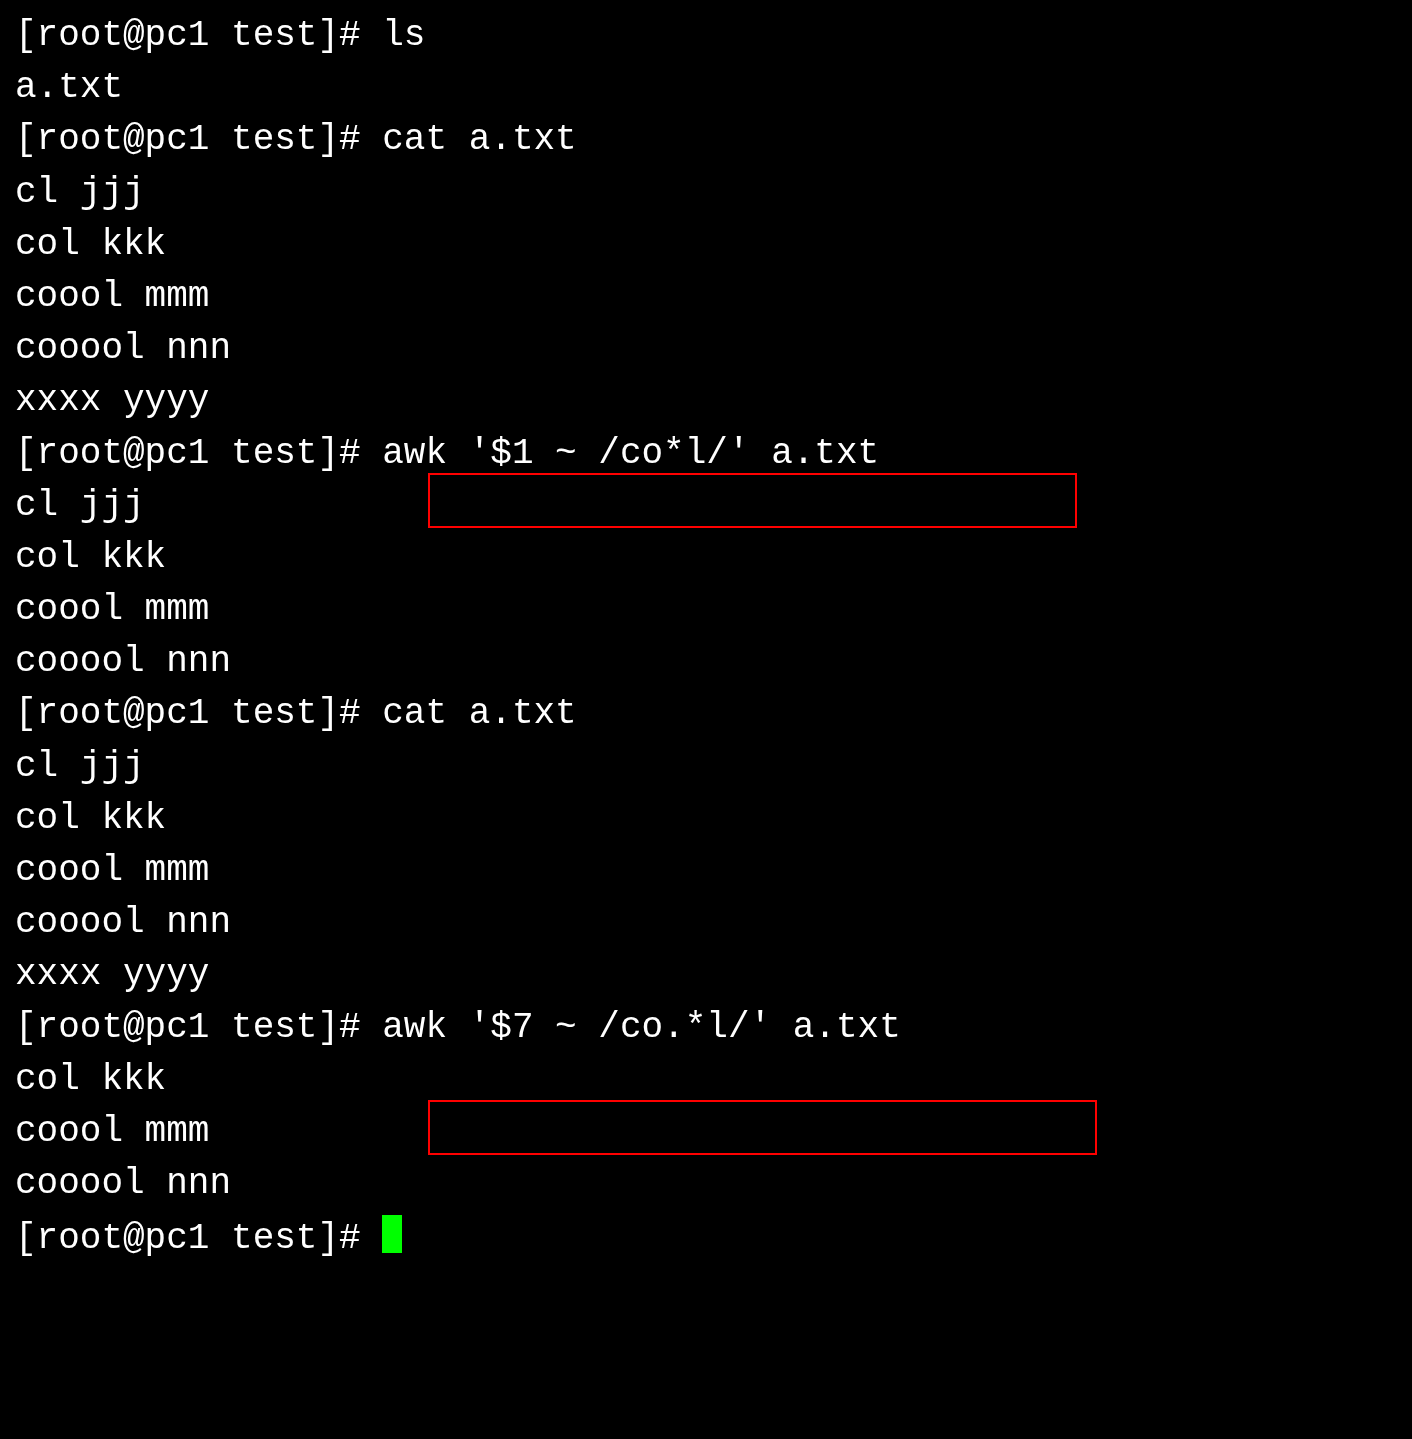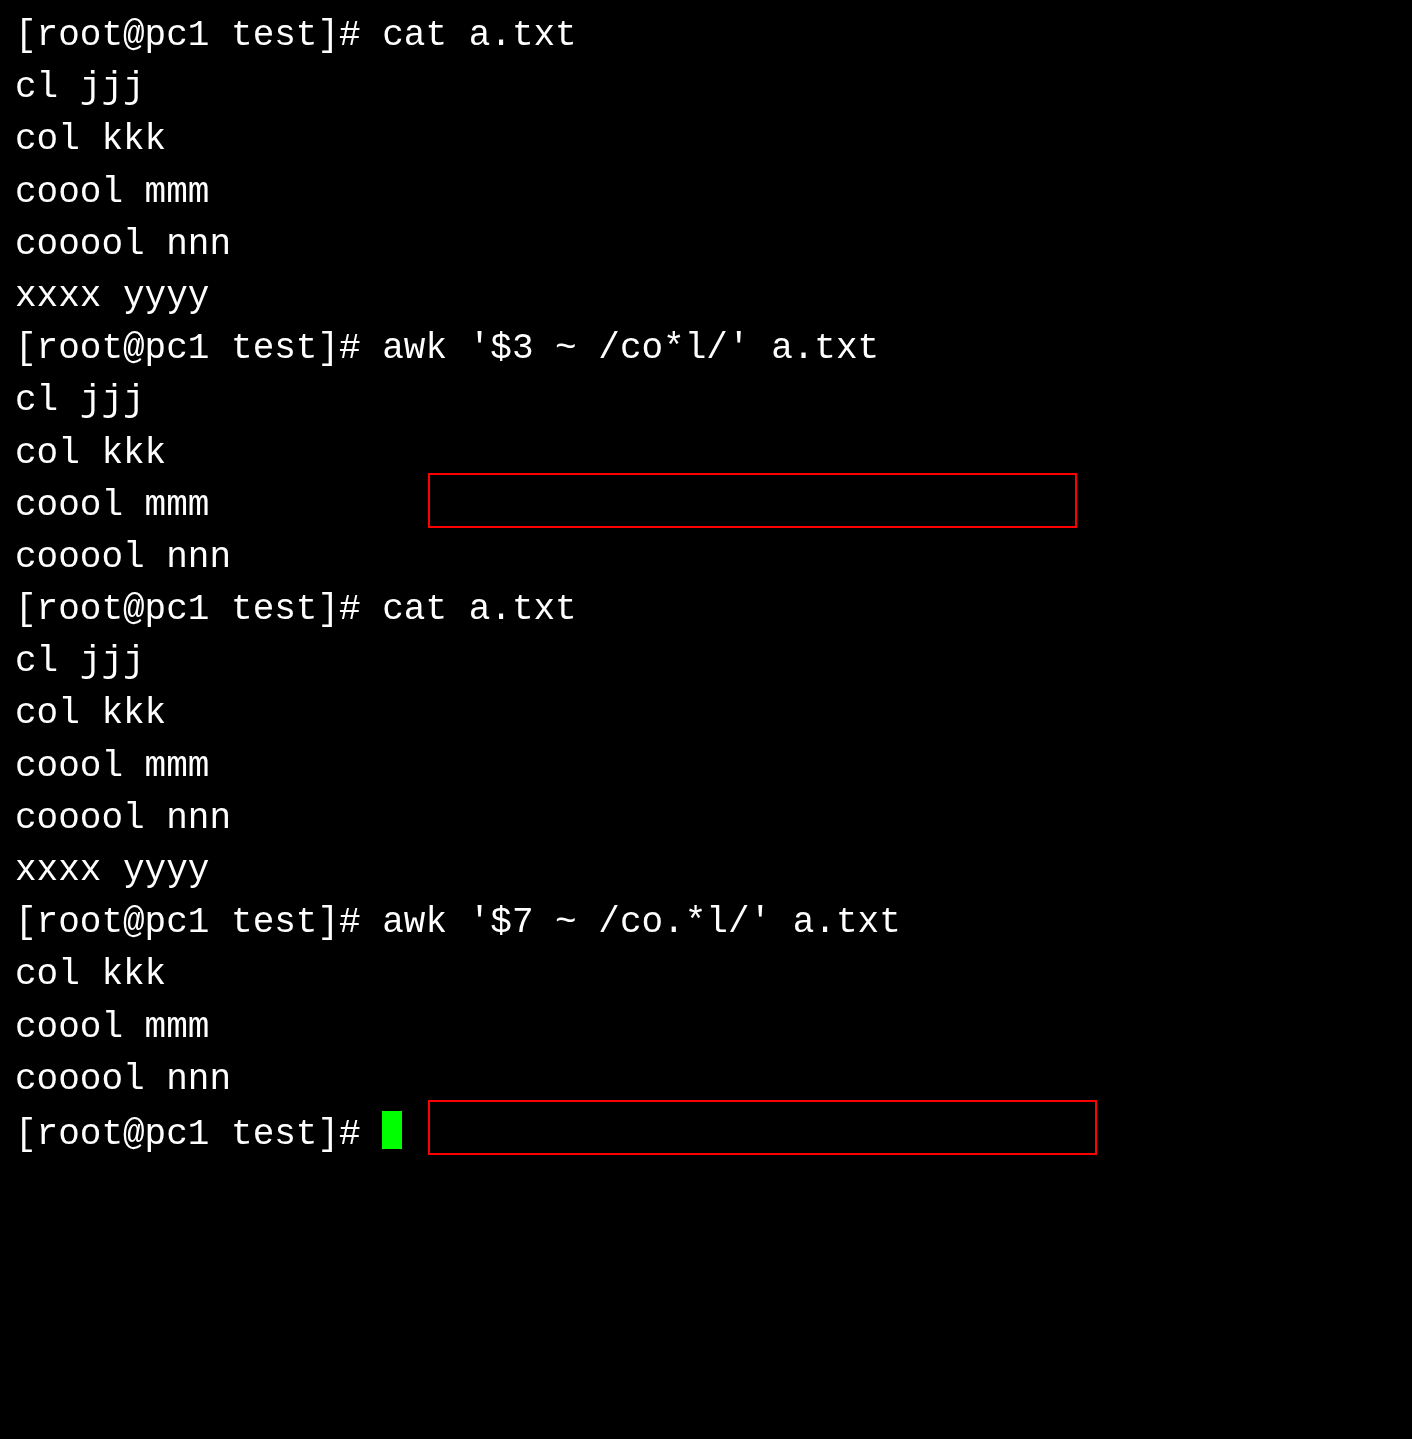--- a/index.html
+++ b/index.html
@@ -47,29 +47,31 @@
     }
     .prompt-part, .cmd-part {
       display: inline;
     }
   </style>
 </head>
 <body>
 
 <div class="terminal">
 
+  <div class="line"><span class="prompt-part">[root@pc1 test]# </span><span class="cmd-part">ls</span></div>
+  <div class="line">a.txt</div>
 
   <div class="line"><span class="prompt-part">[root@pc1 test]# </span><span class="cmd-part">cat a.txt</span></div>
   <div class="line">cl jjj</div>
   <div class="line">col kkk</div>
   <div class="line">coool mmm</div>
   <div class="line">cooool nnn</div>
   <div class="line">xxxx yyyy</div>
 
-  <div class="line"><span class="prompt-part">[root@pc1 test]# </span><span class="cmd-part">awk '$3 ~ /co*l/' a.txt</span></div>
+  <div class="line"><span class="prompt-part">[root@pc1 test]# </span><span class="cmd-part">awk '$1 ~ /co*l/' a.txt</span></div>
   <div class="line">cl jjj</div>
   <div class="line">col kkk</div>
   <div class="line">coool mmm</div>
   <div class="line">cooool nnn</div>
 
   <div class="line"><span class="prompt-part">[root@pc1 test]# </span><span class="cmd-part">cat a.txt</span></div>
   <div class="line">cl jjj</div>
   <div class="line">col kkk</div>
   <div class="line">coool mmm</div>
   <div class="line">cooool nnn</div>

